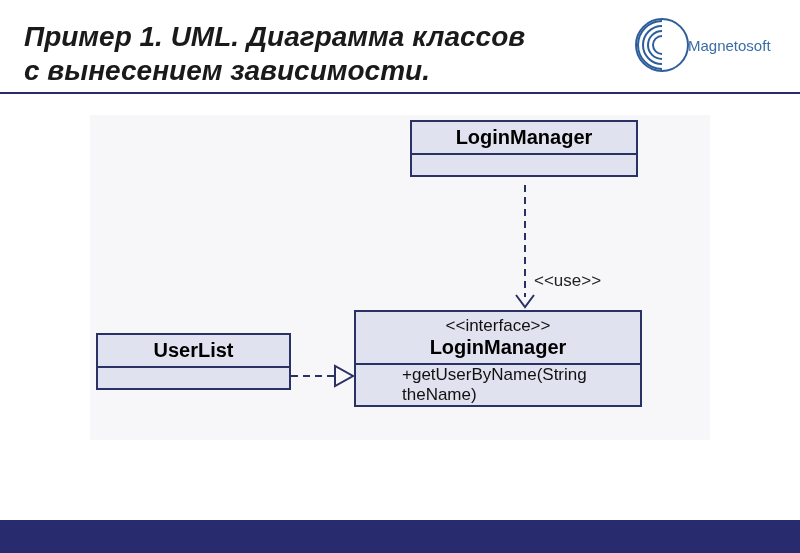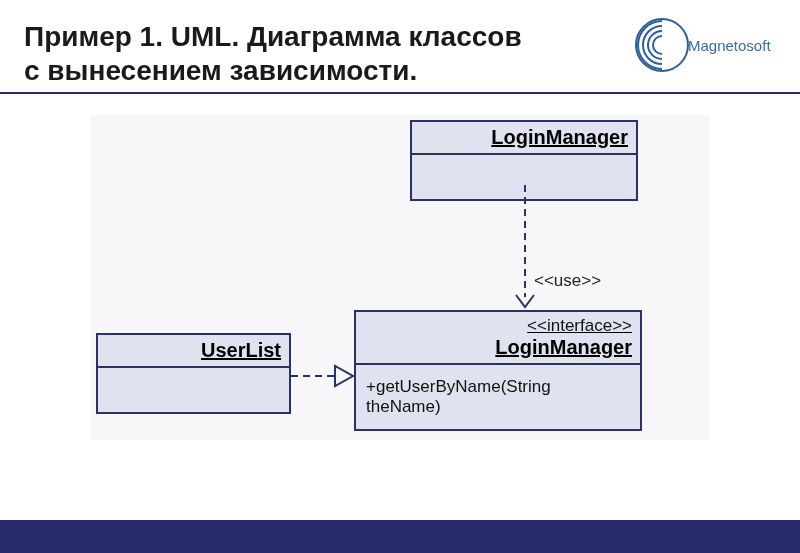--- a/index.html
+++ b/index.html
@@ -20,20 +20,21 @@
   }
   .title {
     position: absolute;
     left: 24px;
     top: 20px;
     width: 580px;
     font-weight: bold;
     font-size: 28px;
     line-height: 1.2;
     color: #1a1a1a;
+    font-style: italic;
   }
   .underline {
     position: absolute;
     left: 0;
     top: 92px;
     width: 800px;
     height: 2px;
     background: #282b6e;
   }
   .logo {
@@ -56,42 +57,42 @@
     height: 325px;
     background: #f7f7fa;
   }
   .uml-class {
     position: absolute;
     background: #e0e3ef;
     border: 2px solid #2a3164;
     box-sizing: border-box;
   }
   .uml-name {
-    text-align: right;
+    text-align: center;
     border-bottom: 2px solid #2a3164;
-    padding: 4px 8px;
+    padding: 4px 16px;
     font-size: 20px;
-    text-decoration: underline;
   }
   .uml-name .stereo {
     display: block;
     font-size: 17px;
     font-weight: normal;
     color: #111;
   }
   .uml-name .classname {
     display: block;
     font-weight: bold;
     color: #000;
   }
   .uml-body {
-    padding: 12px 10px;
+    padding: 0 10px;
     font-size: 17px;
     color: #111;
     min-height: 20px;
+    margin-left: 36px;
   }
   .connector {
     position: absolute;
     pointer-events: none;
   }
   .label {
     position: absolute;
     font-size: 17px;
     color: #222;
     background: transparent;

